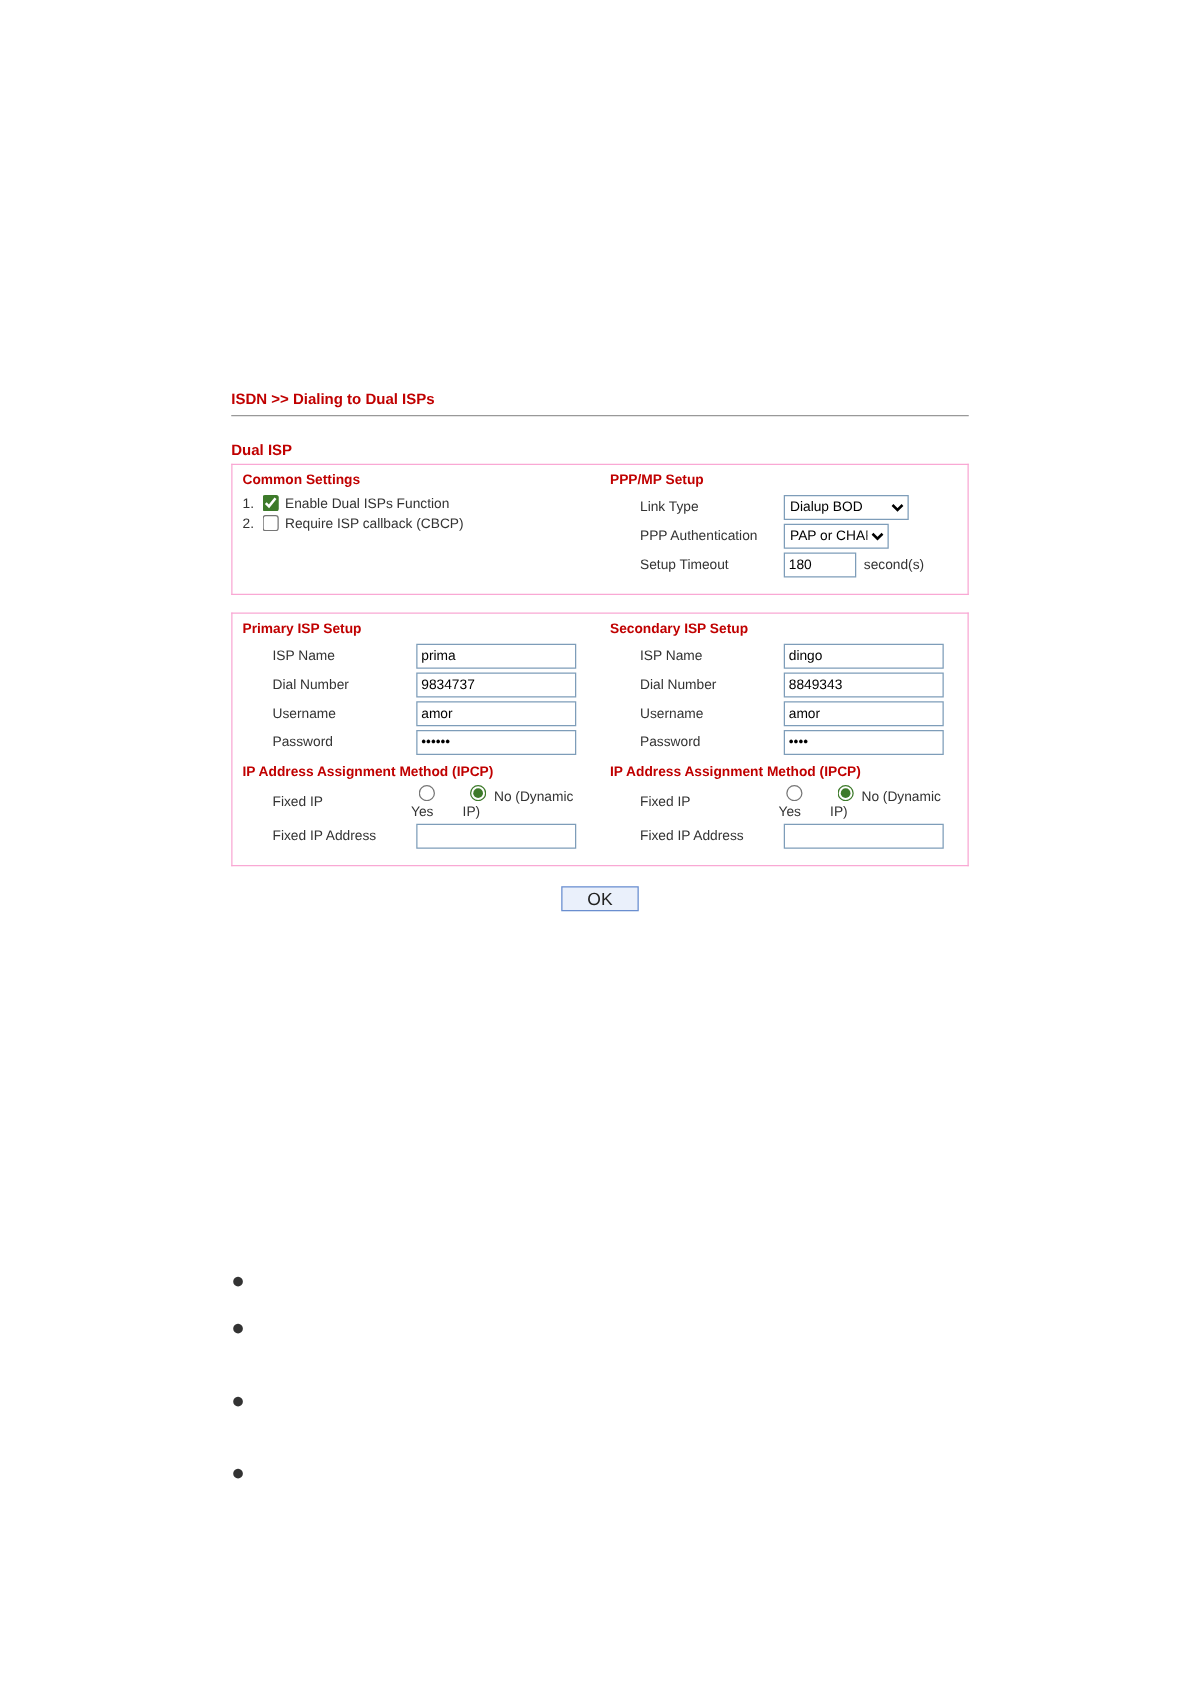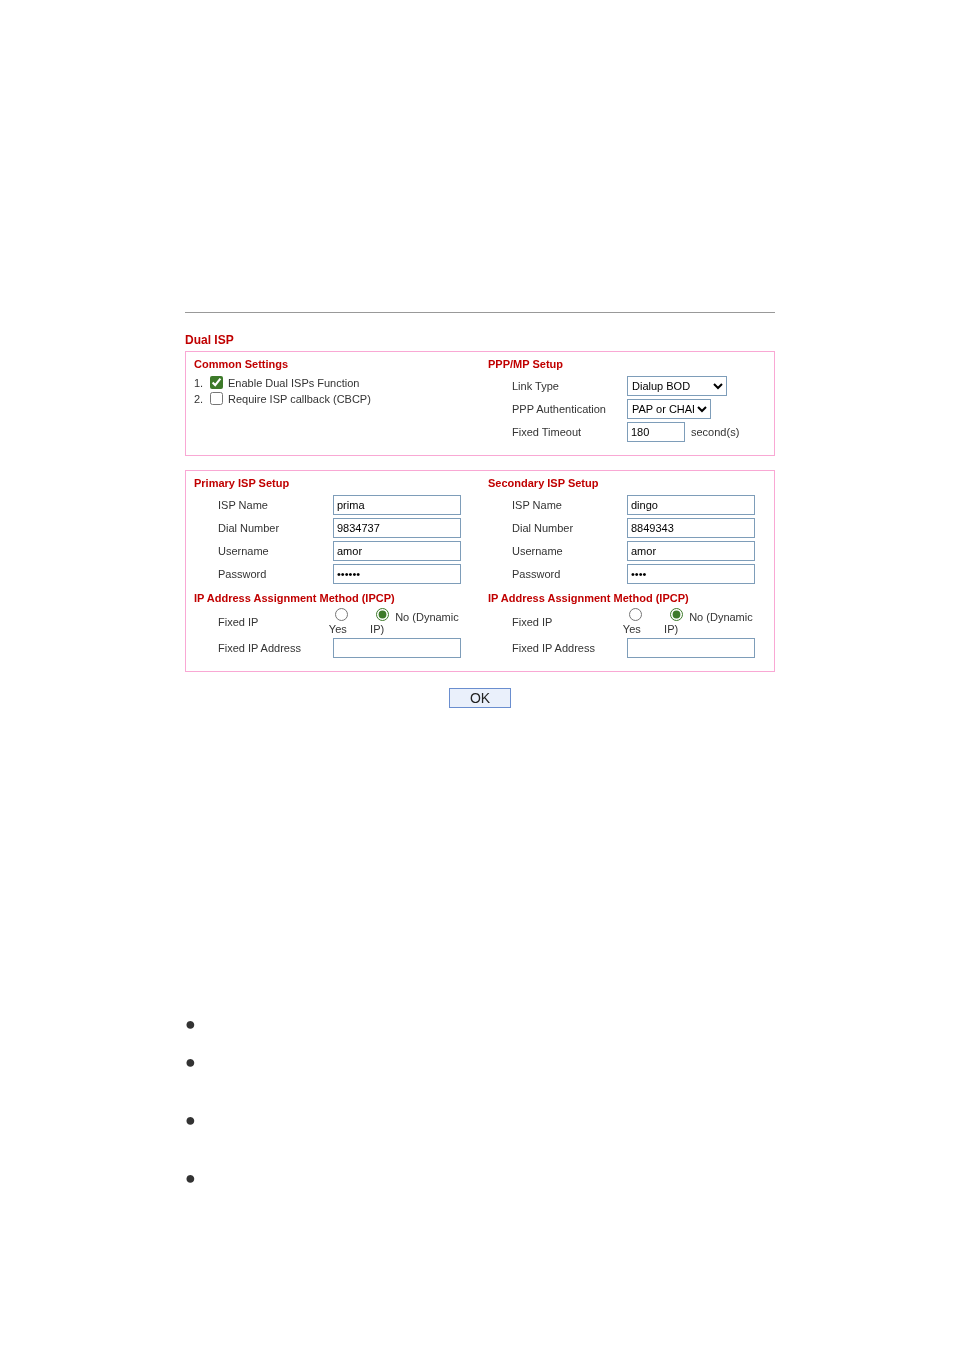--- a/index.html
+++ b/index.html
@@ -137,20 +137,21 @@
   }
   .bullets div.gap {
     margin-bottom: 40px;
   }
 </style>
 </head>
 <body>
 
 <div class="page">
   <div class="content">
+    <div class="breadcrumb">ISDN &gt;&gt; Dialing to Dual ISPs</div>
     <hr class="top">
 
     <div class="section-title">Dual ISP</div>
 
     <table class="box">
       <tbody>
           <tr>
         <td class="col">
           <div class="hdr">Common Settings</div>
           <div class="checkbox-row">
@@ -172,21 +173,21 @@
               <option>Dialup BOD</option>
             </select>
           </div>
           <div class="row">
             <span class="lbl">PPP Authentication</span>
             <select style="width:84px;">
               <option>PAP or CHAP</option>
             </select>
           </div>
           <div class="row">
-            <span class="lbl">Fixed Timeout</span>
+            <span class="lbl">Setup Timeout</span>
             <input type="text" class="short" value="180" style="">
             <span class="suffix">second(s)</span>
           </div>
         </td>
       </tr>
     </tbody>
       </table>
 
     <table class="box">
       <tbody>

